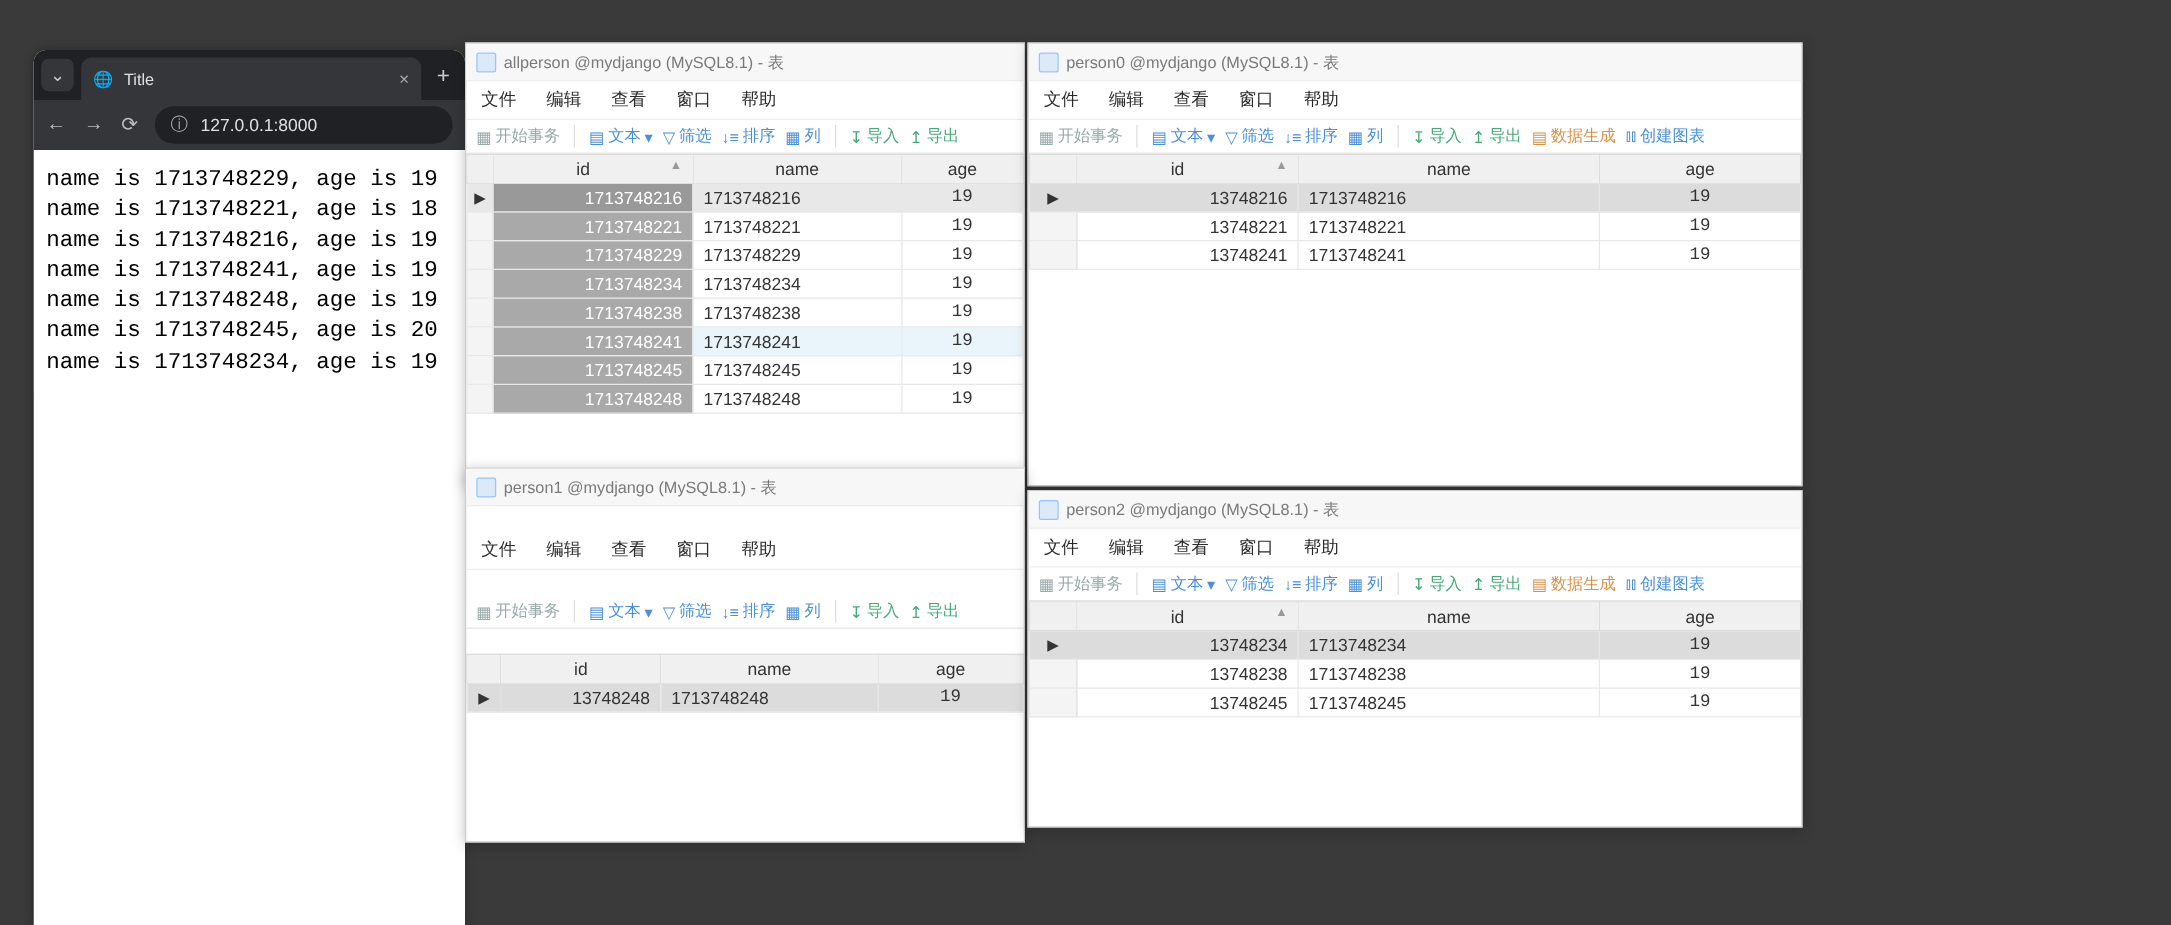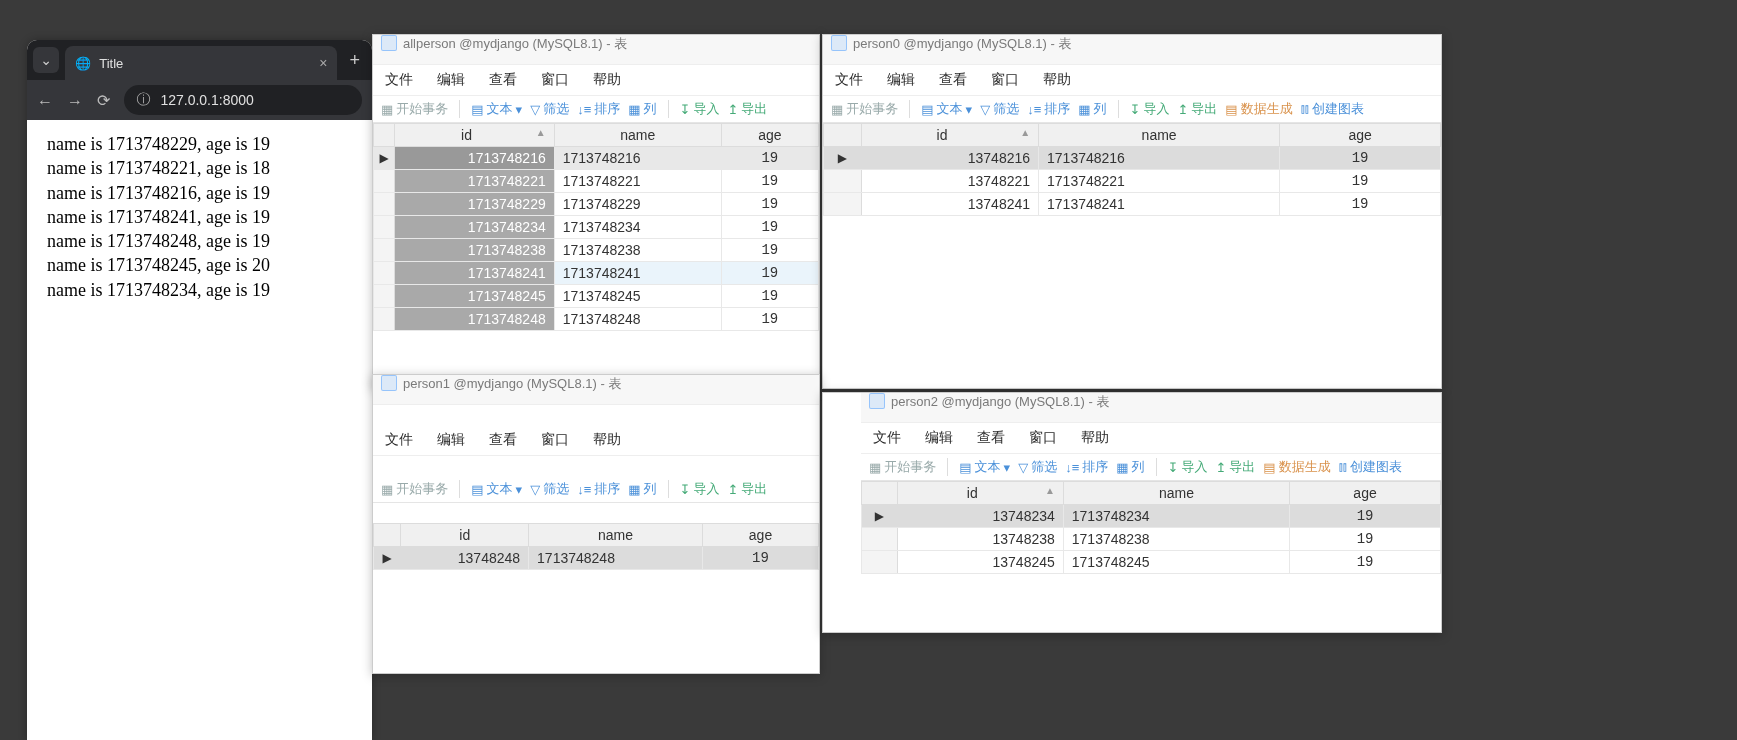--- a/index.html
+++ b/index.html
@@ -74,39 +74,40 @@
     display: flex;
     align-items: center;
     padding: 0 12px;
     gap: 10px;
     color: #e0e0e0;
     font-size: 14px;
   }
   .addr-field .secure { color:#aaa; font-size:14px; }
   .browser-body {
     background: #fff;
-    padding: 12px 20px;
-    font-family: Liberation Serif, serif;
+    padding: 12px 10px;
+    font-family: Liberation Mono, monospace;
     font-size: 18px;
     line-height: 1.35;
     color: #000;
   }
 
   
   .dbwin {
     position: absolute;
     background: #fff;
     border: 1px solid #ccc;
     box-shadow: 0 2px 10px rgba(0,0,0,.25);
     display: flex;
     flex-direction: column;
   }
   .win-title {
     height: 30px;
     display: flex;
+    align-items: center;
     padding: 0 8px;
     gap: 6px;
     color: #7a7a7a;
     font-size: 13px;
     background: #f7f7f7;
     border-bottom: 1px solid #eee;
   }
   .win-title .db-icon {
     width: 16px; height: 16px;
     background: #2d8cff22;
@@ -386,21 +387,21 @@
         <tr class="sel">
           <td class="rowmark">▶</td>
           <td class="c-id">13748248</td>
           <td class="c-name">1713748248</td>
           <td class="c-age">19</td>
         </tr>
       </tbody>
   </table>
 </div>
 
-<div class="dbwin" style="left:822px; top:392px; width:620px; height:241px;padding-left:38px;">
+<div class="dbwin" style="left:822px; top:392px; width:620px; height:270px;">
   <div class="win-title">
     <span class="db-icon"></span>
     <span>person2 @mydjango (MySQL8.1) - 表</span>
   </div>
   <div class="menubar">
     <span>文件</span>
     <span>编辑</span>
     <span>查看</span>
     <span>窗口</span>
     <span>帮助</span>

